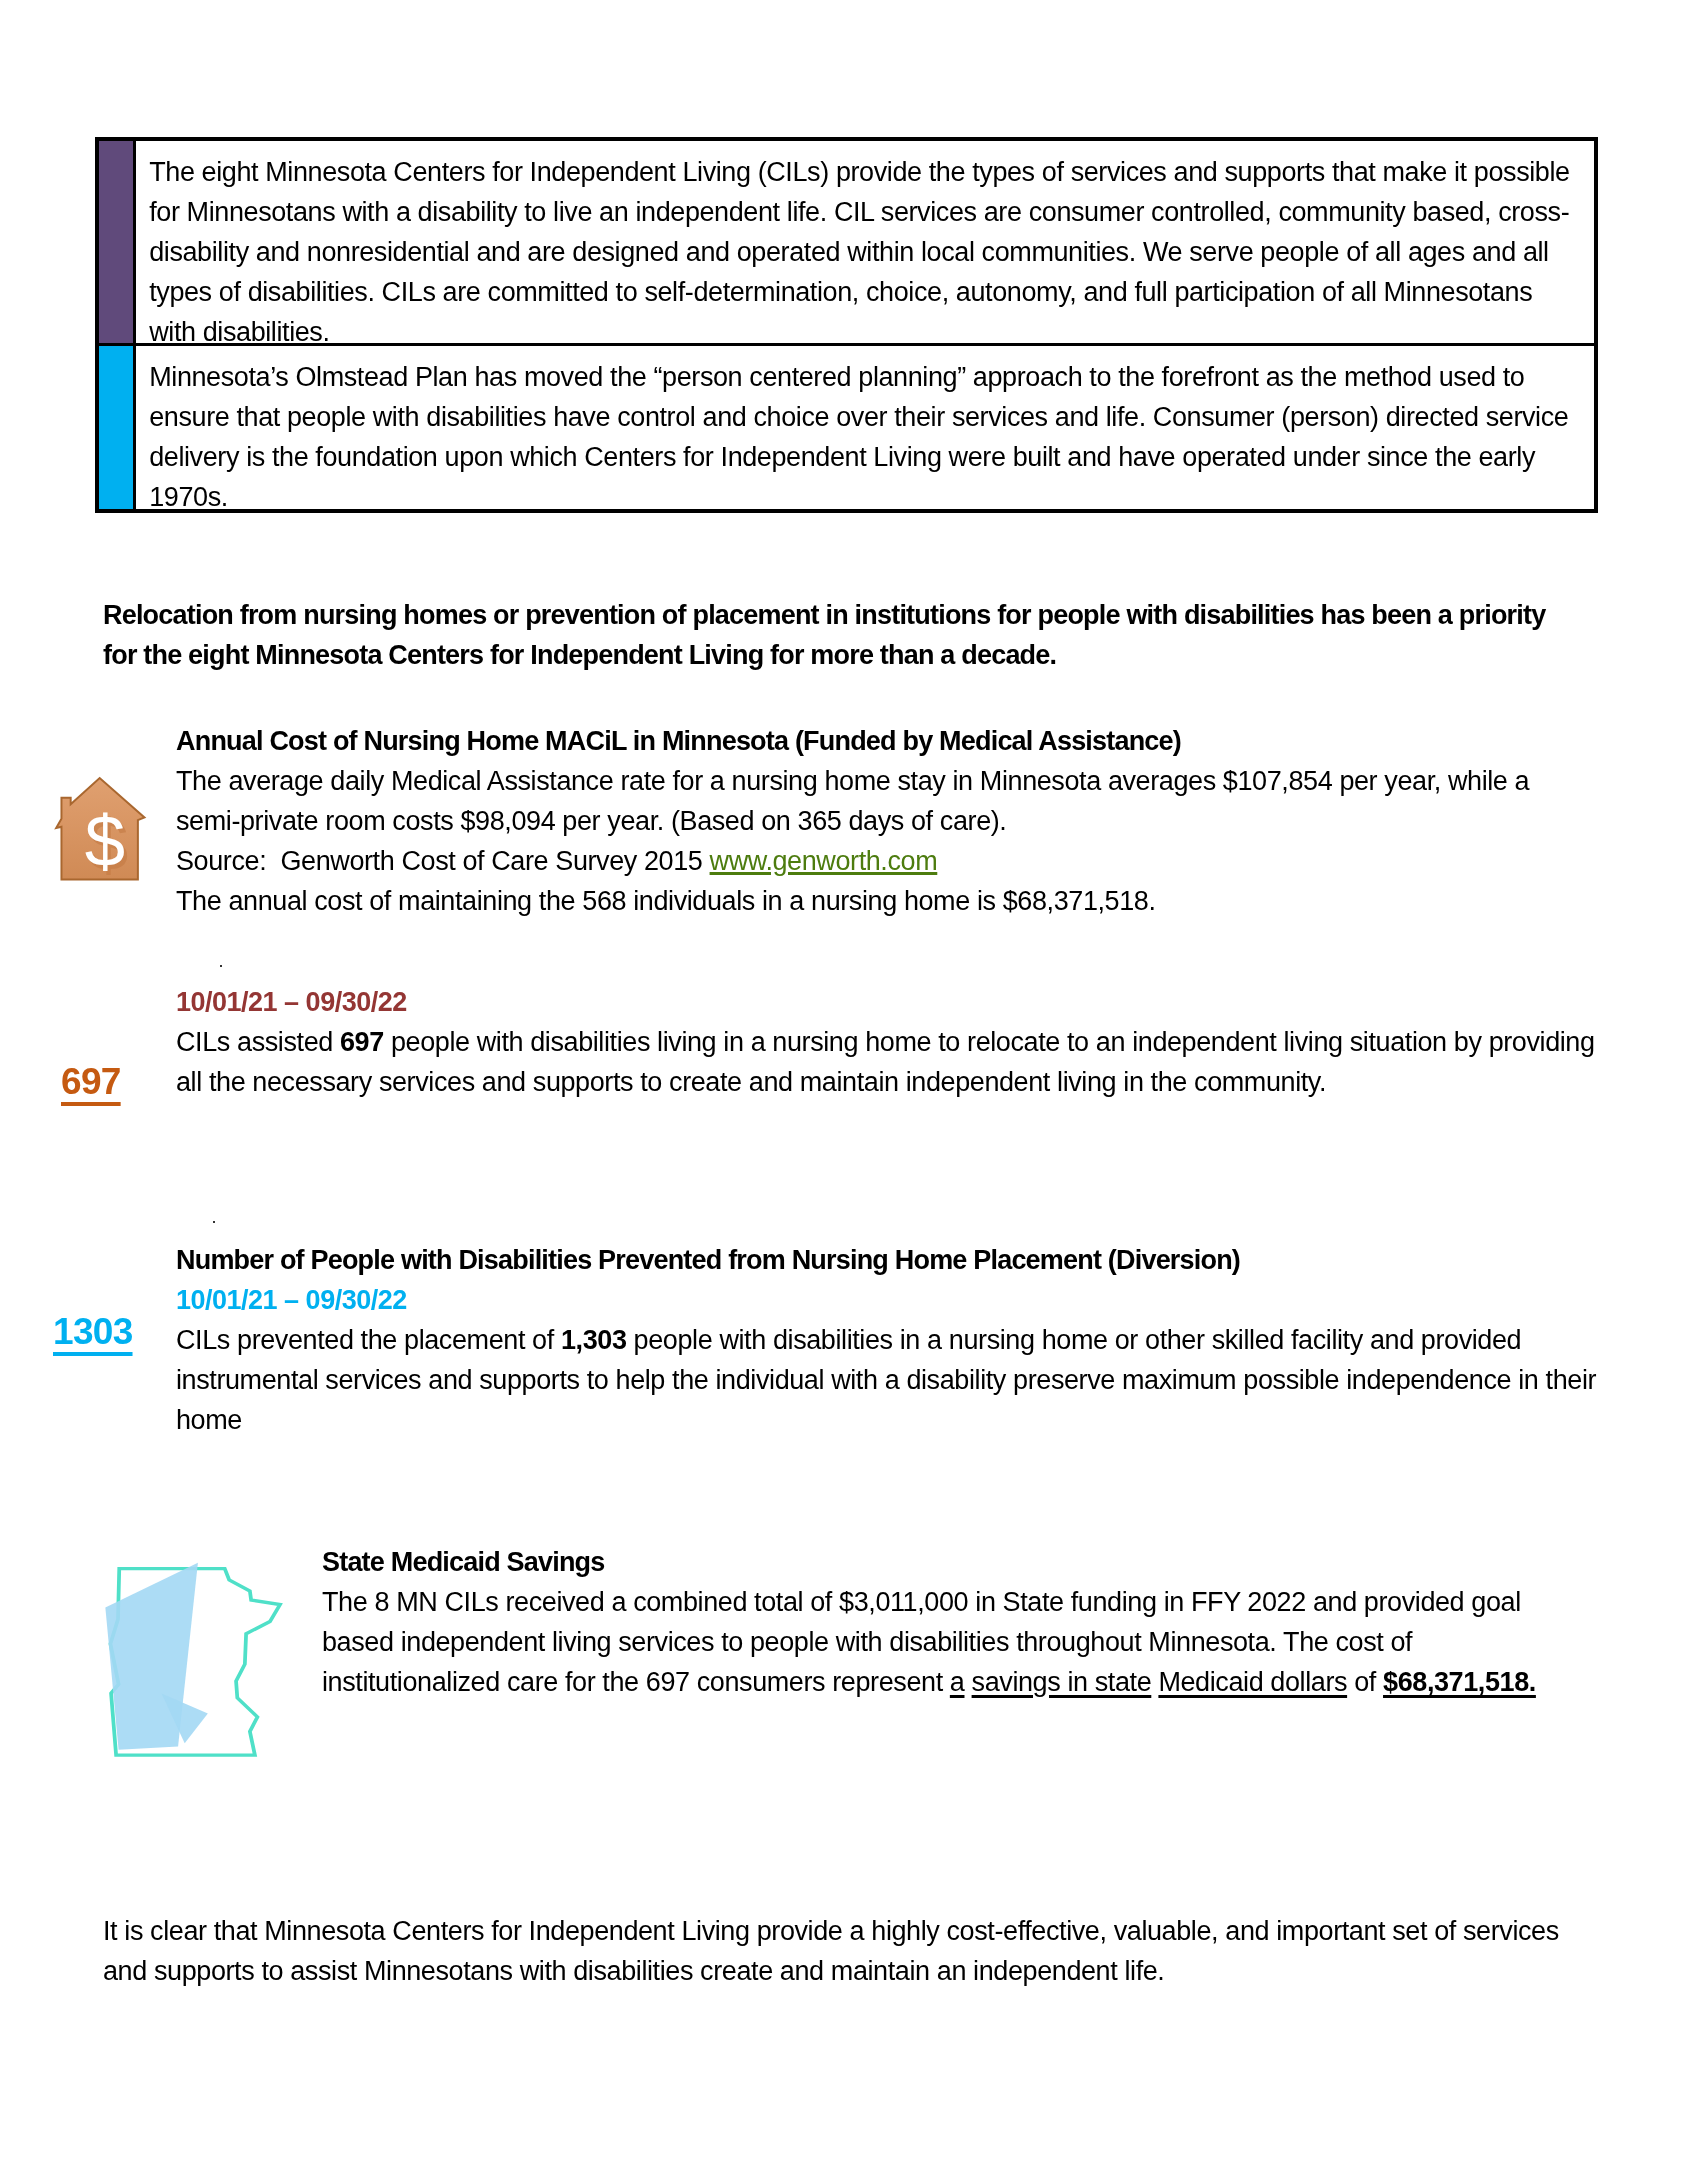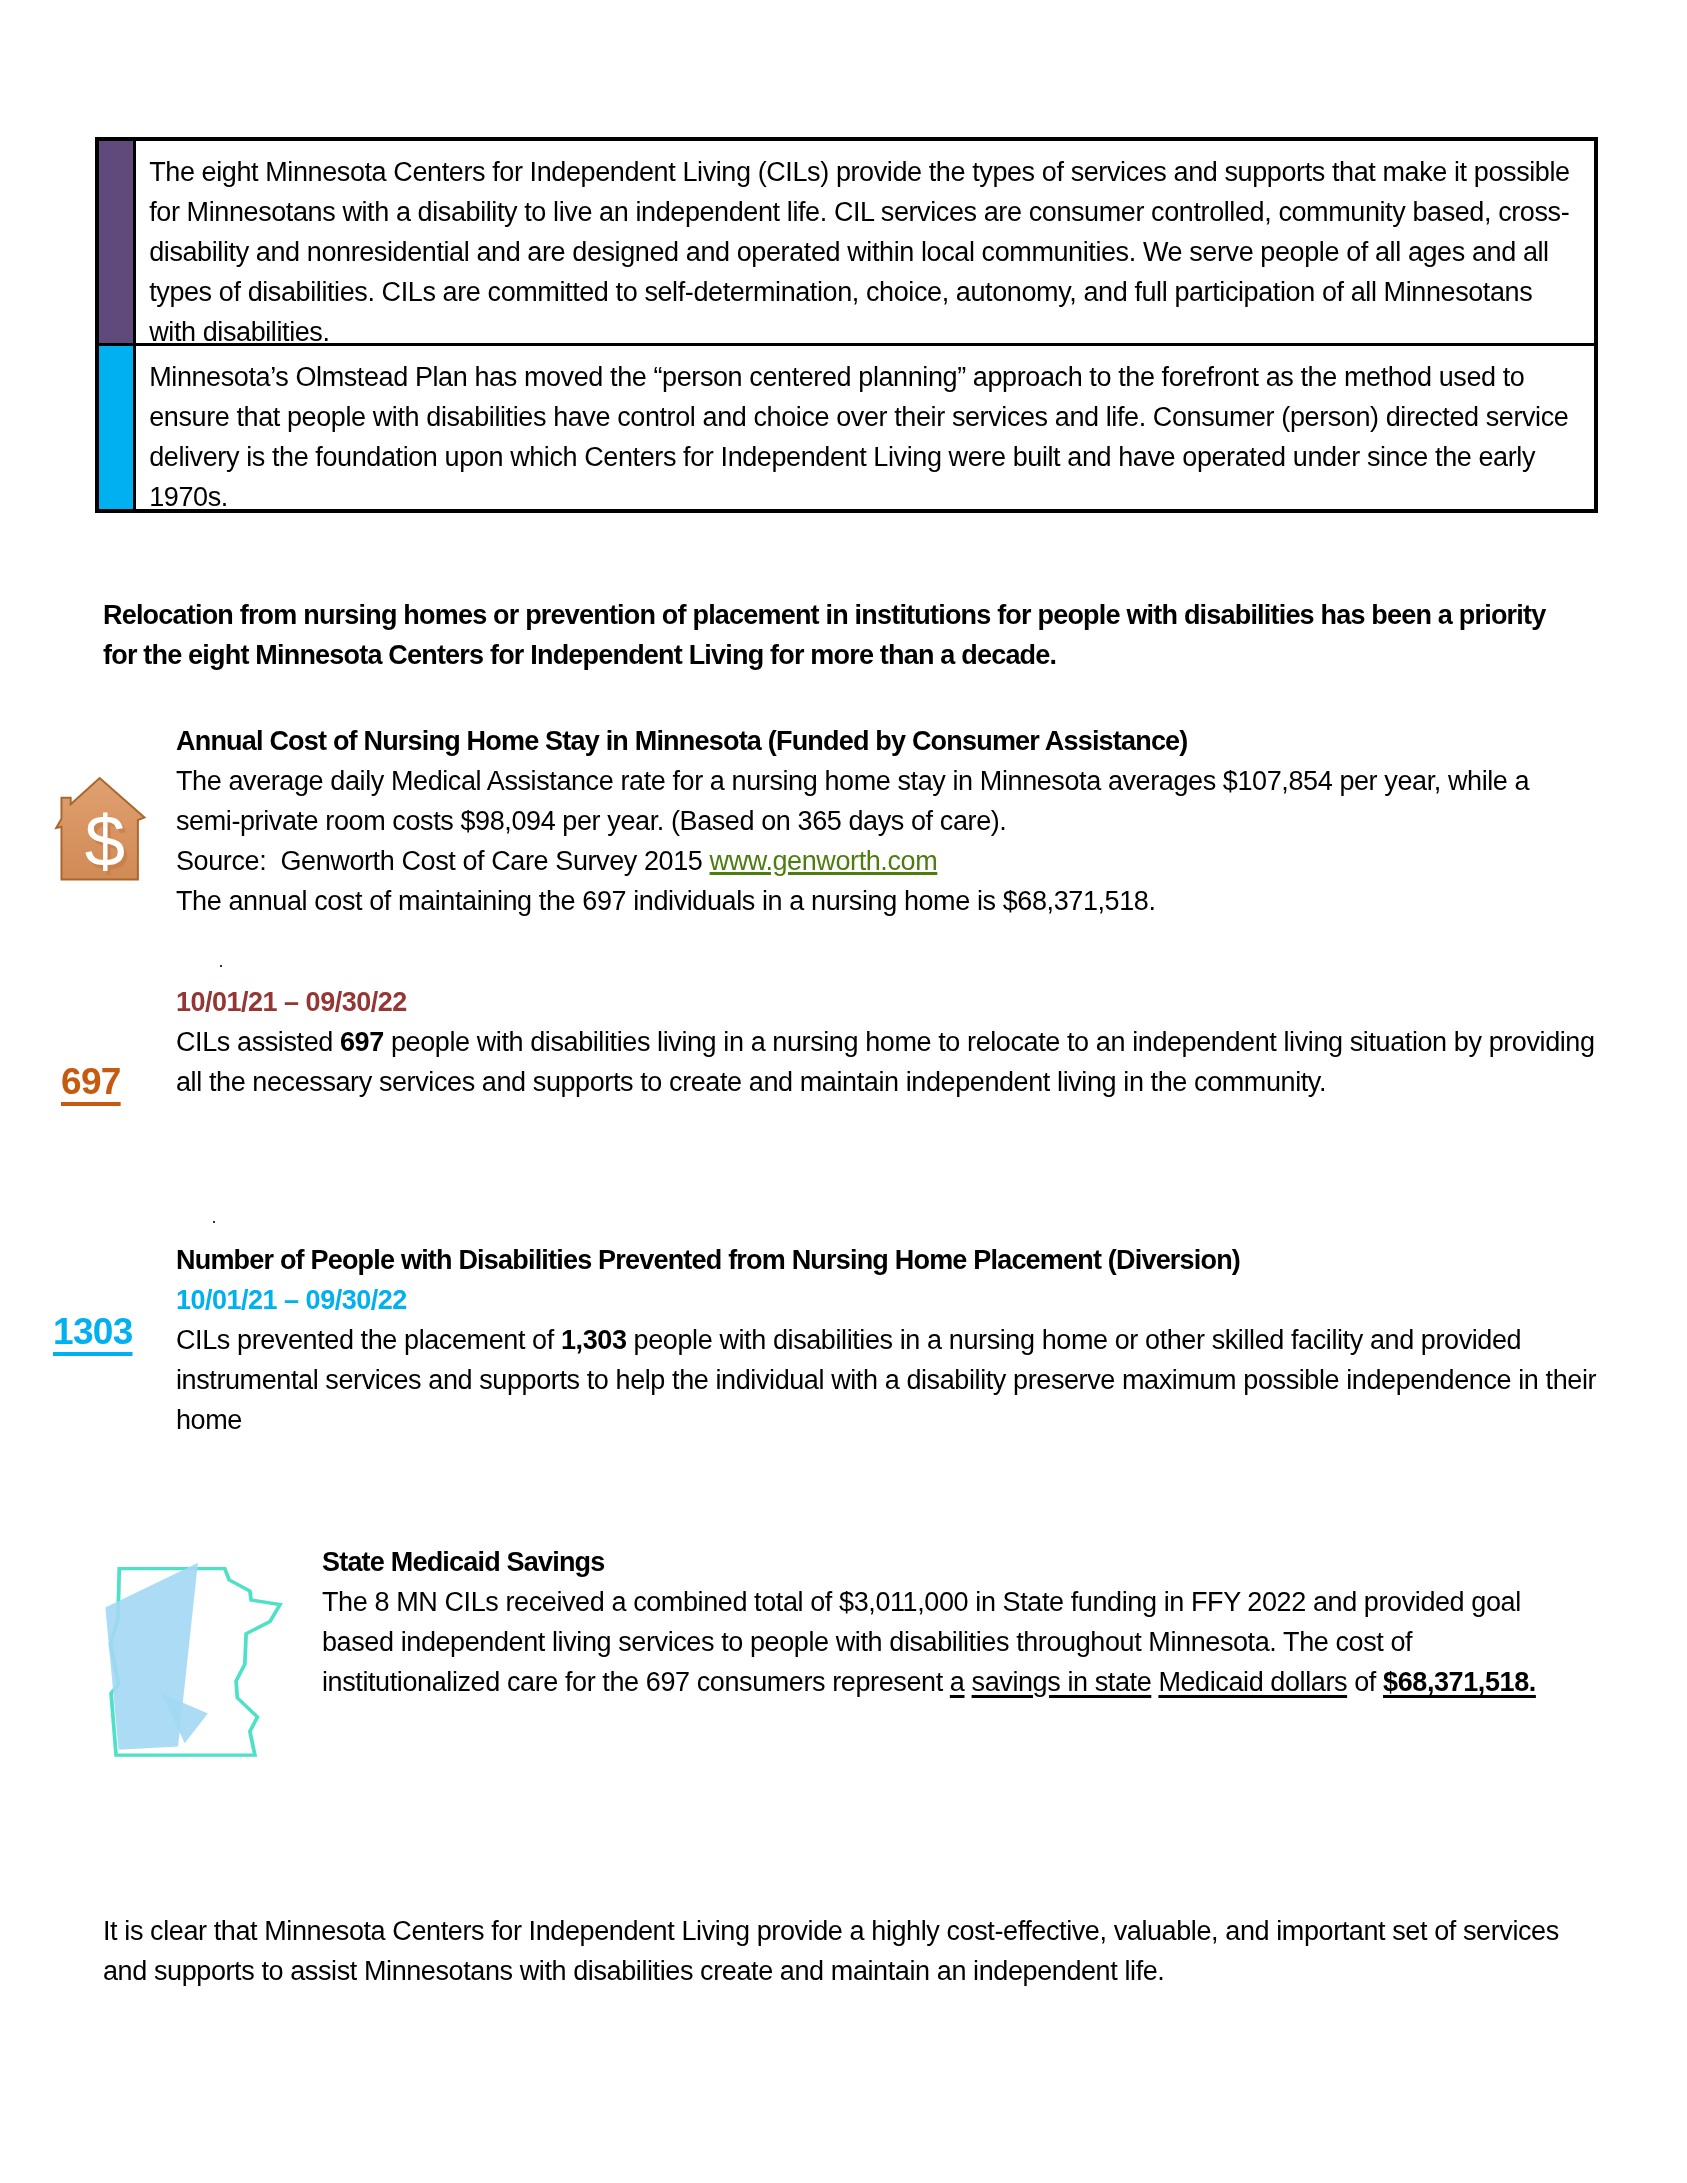--- a/index.html
+++ b/index.html
@@ -66,24 +66,24 @@
         <stop offset="0" stop-color="#e0a070"></stop>
         <stop offset="1" stop-color="#d08a55"></stop>
       </linearGradient>
     </defs>
     <path d="M14 68 L14 36 L28 36 L28 46 L72 6 L140 66 L130 70 L130 160 L14 160 L14 80 L6 82 Z" fill="url(#hg)" stroke="#a9672f" stroke-width="3"></path>
     <text x="85" y="146" font-size="110" text-anchor="middle" fill="#c47a43" opacity="0.6" font-family="Liberation Sans, sans-serif">$</text>
     <text x="80" y="140" font-size="110" text-anchor="middle" fill="#ffffff" font-family="Liberation Sans, sans-serif">$</text>
   </svg>
 
   <div class="section" style="top:721px">
-    <div class="title">Annual Cost of Nursing Home Stay in Minnesota (Funded by Consumer Assistance)</div>
+    <div class="title">Annual Cost of Nursing Home MACiL in Minnesota (Funded by Medical Assistance)</div>
     <div>The average daily Medical Assistance rate for a nursing home stay in Minnesota averages $107,854 per year, while a semi-private room costs $98,094 per year. (Based on 365 days of care).</div>
     <div><span style="white-space:pre">Source:  Genworth Cost of Care Survey 2015 </span><span class="link">www.genworth.com</span></div>
-    <div>The annual cost of maintaining the 697 individuals in a nursing home is $68,371,518.</div>
+    <div>The annual cost of maintaining the 568 individuals in a nursing home is $68,371,518.</div>
   </div>
 
   <div class="dot" style="left:220px; top:965px"></div>
 
   <div class="big-num" style="left:61px; top:1061px; color:#c55a11">697</div>
   <div class="section" style="top:982px">
     <div class="date" style="color:#943634">10/01/21 – 09/30/22</div>
     <div><span>CILs assisted </span><b>697</b><span> people with disabilities living in a nursing home to relocate to an independent living situation by providing all the necessary services and supports to create and maintain independent living in the community.</span></div>
   </div>
 

